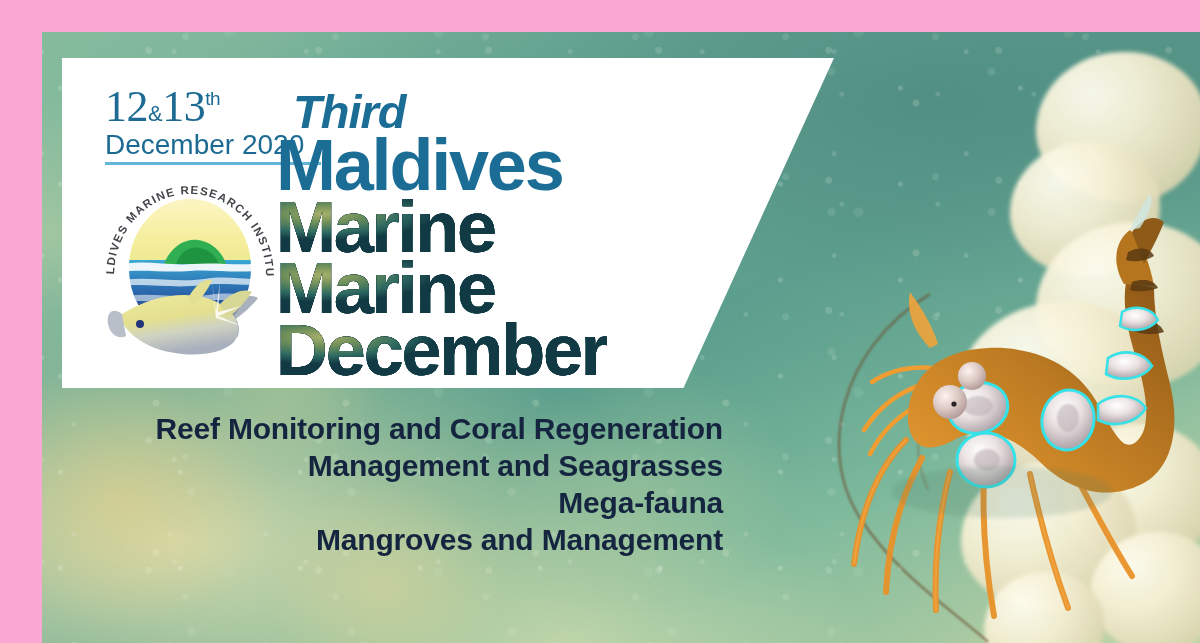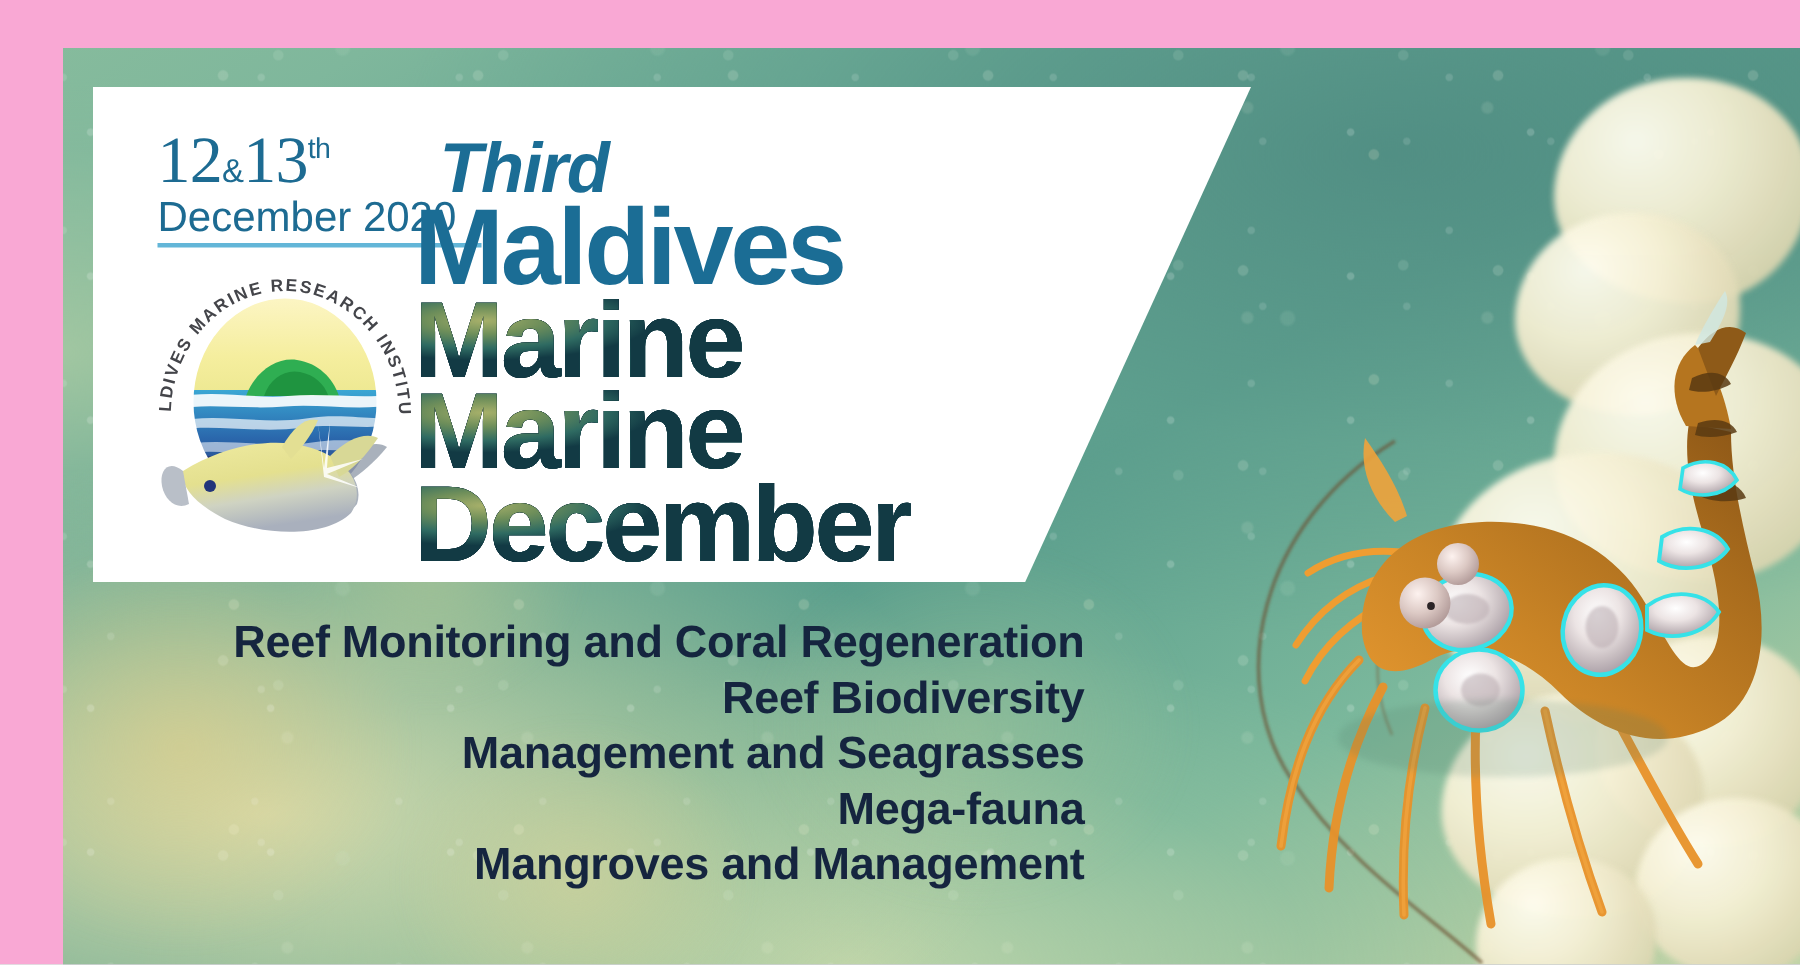--- a/index.html
+++ b/index.html
@@ -381,19 +381,18 @@
         <div class="t-big t-tex">Marine</div>
         <div class="t-big t-tex">Marine</div>
         <div class="t-big t-tex">December</div>
       </div>
 
     </div>
   </div>
 
   <div class="topics">
     <div class="topic">Reef Monitoring and Coral Regeneration</div>
-    <div class="topic">Reef Biodiversity</div>
     <div class="topic">Management and Seagrasses</div>
     <div class="topic">Mega-fauna</div>
     <div class="topic">Mangroves and Management</div>
   </div>
 
 </div>
 
 </body></html>

